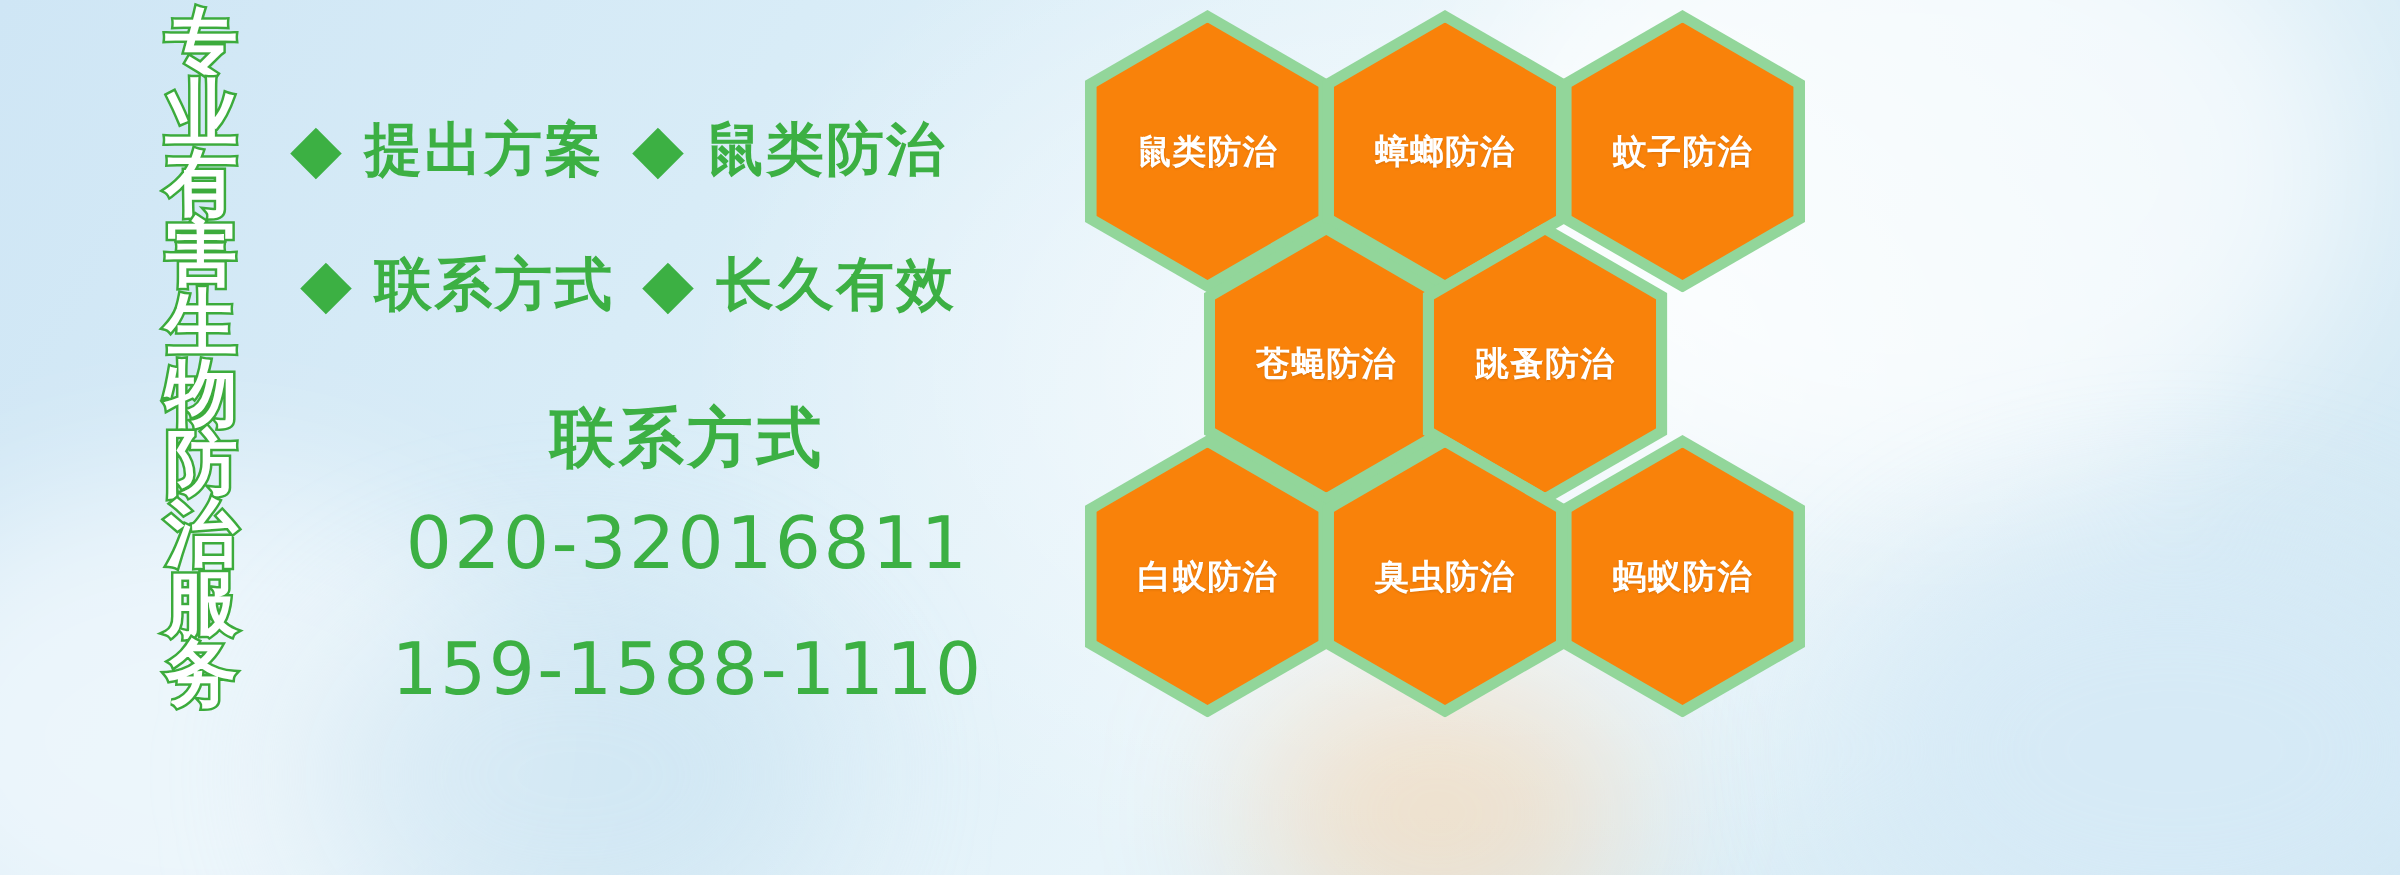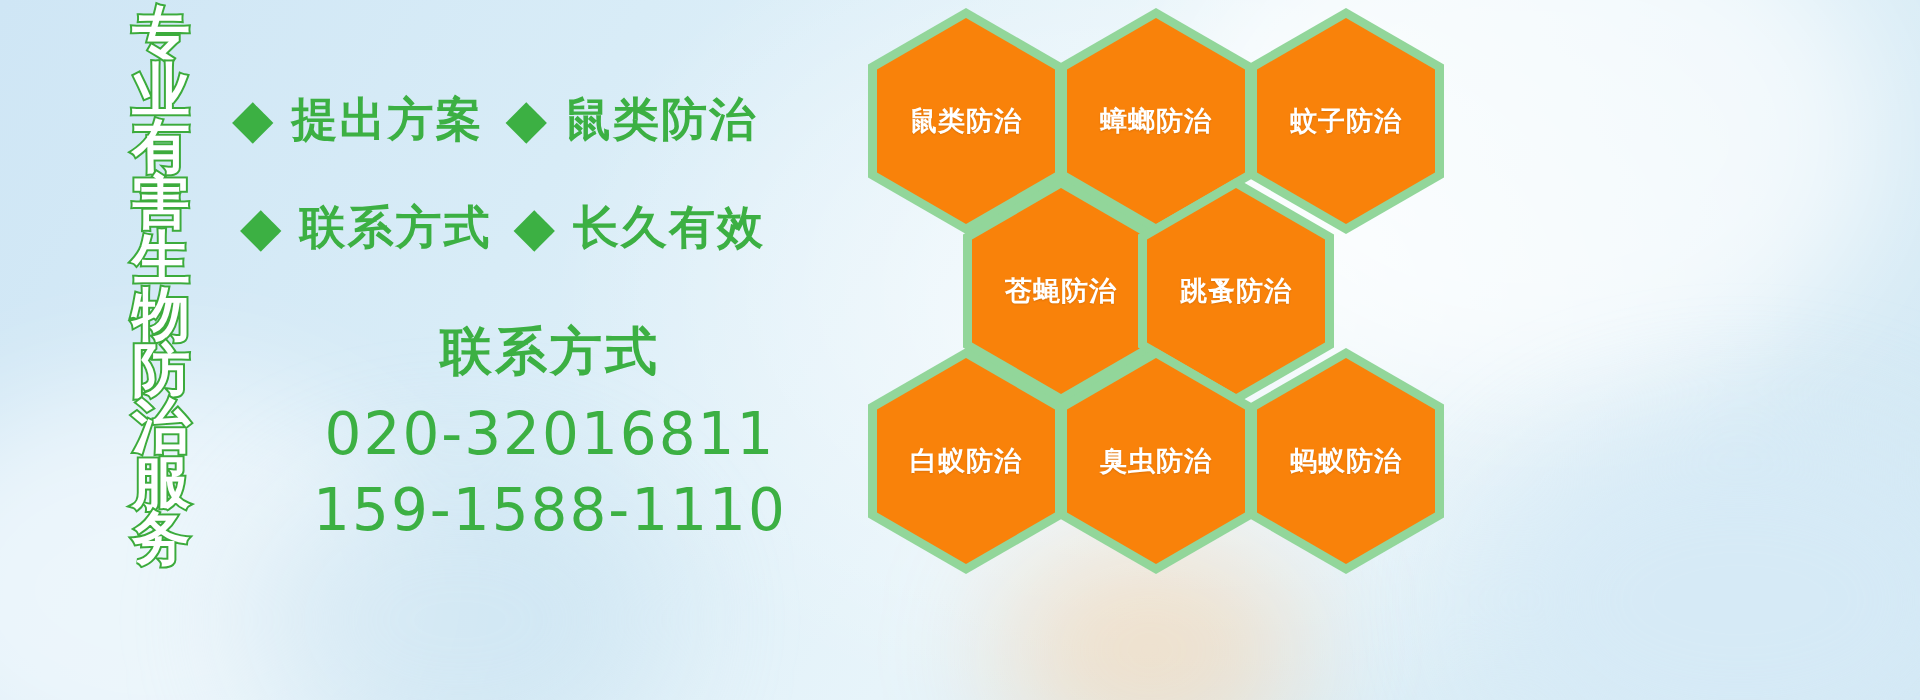--- a/index.html
+++ b/index.html
@@ -82,20 +82,21 @@
     font-weight:bold;
     letter-spacing:3px;
   }
   .phone {
     color:#3cb043;
     font-size:58px;
     line-height:76px;
     font-weight:normal;
     letter-spacing:2px;
     font-family:"DejaVu Sans","Liberation Sans",sans-serif;
+    margin-top:25px;
   }
   #phone-1 { margin-top:12px; }
 
   
   #honeycomb {
     position:absolute;
     left:862px; top:0px;
     width:600px; height:580px;
     z-index:4;
   }

